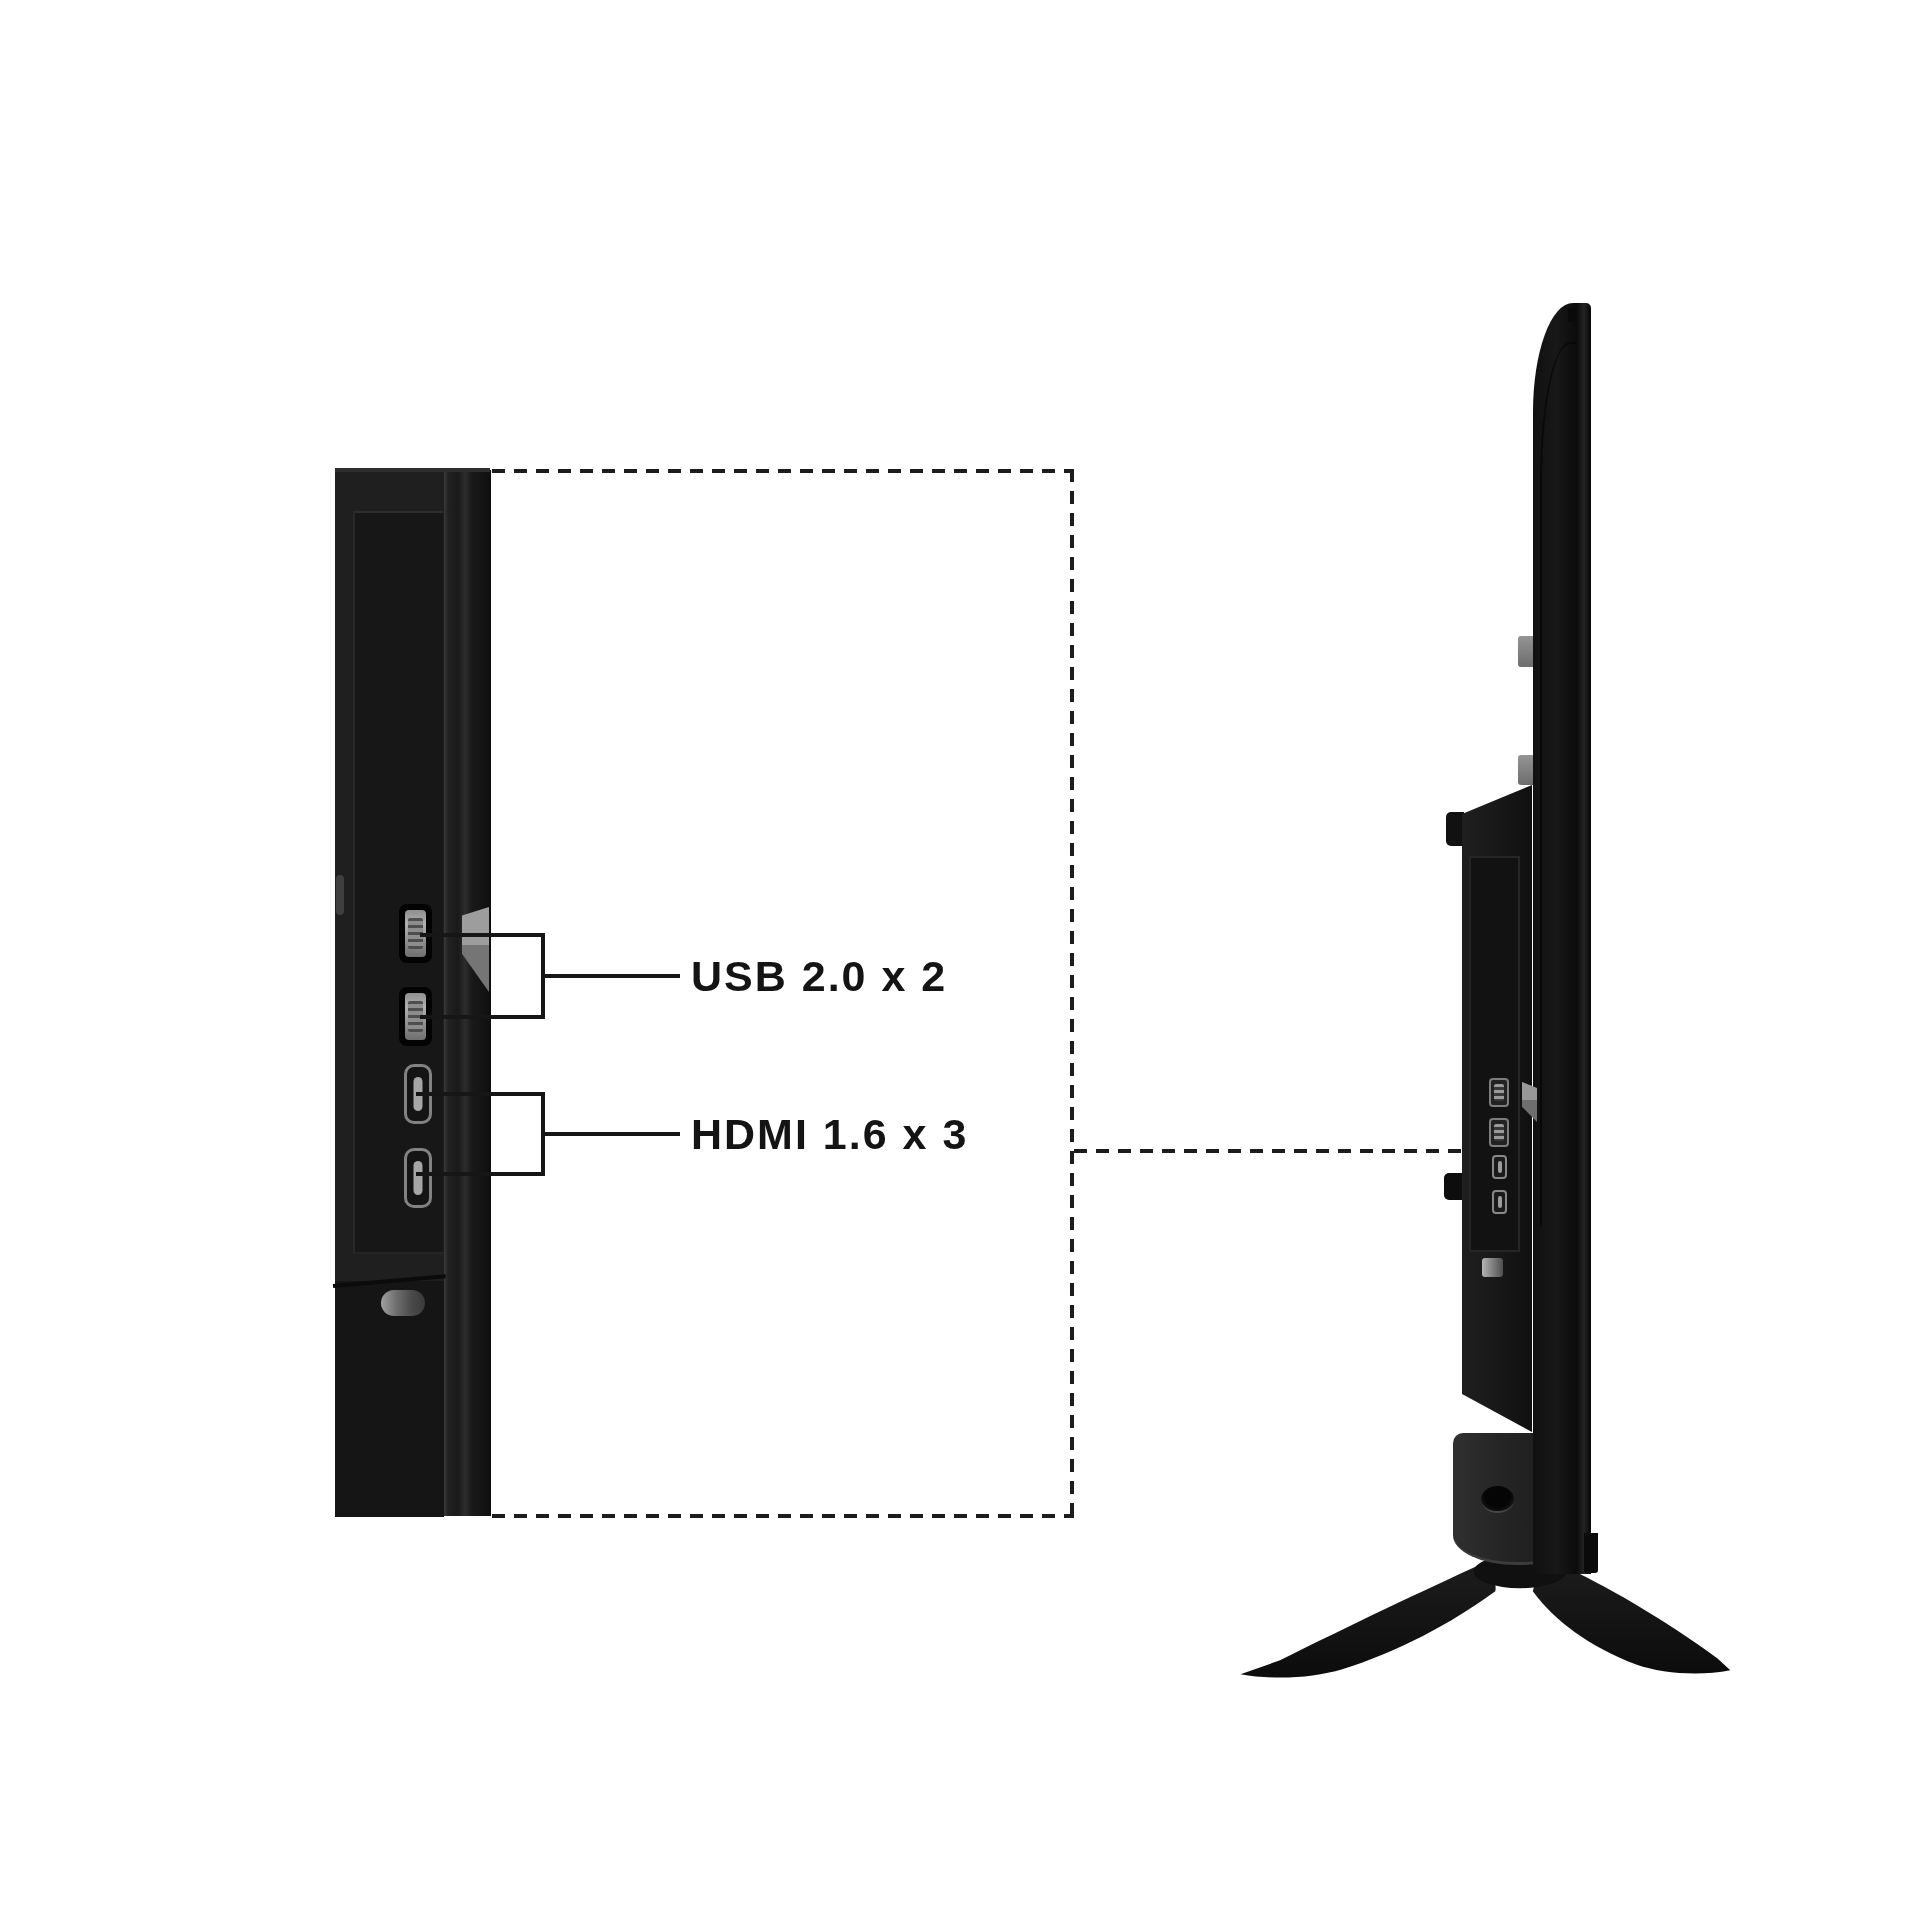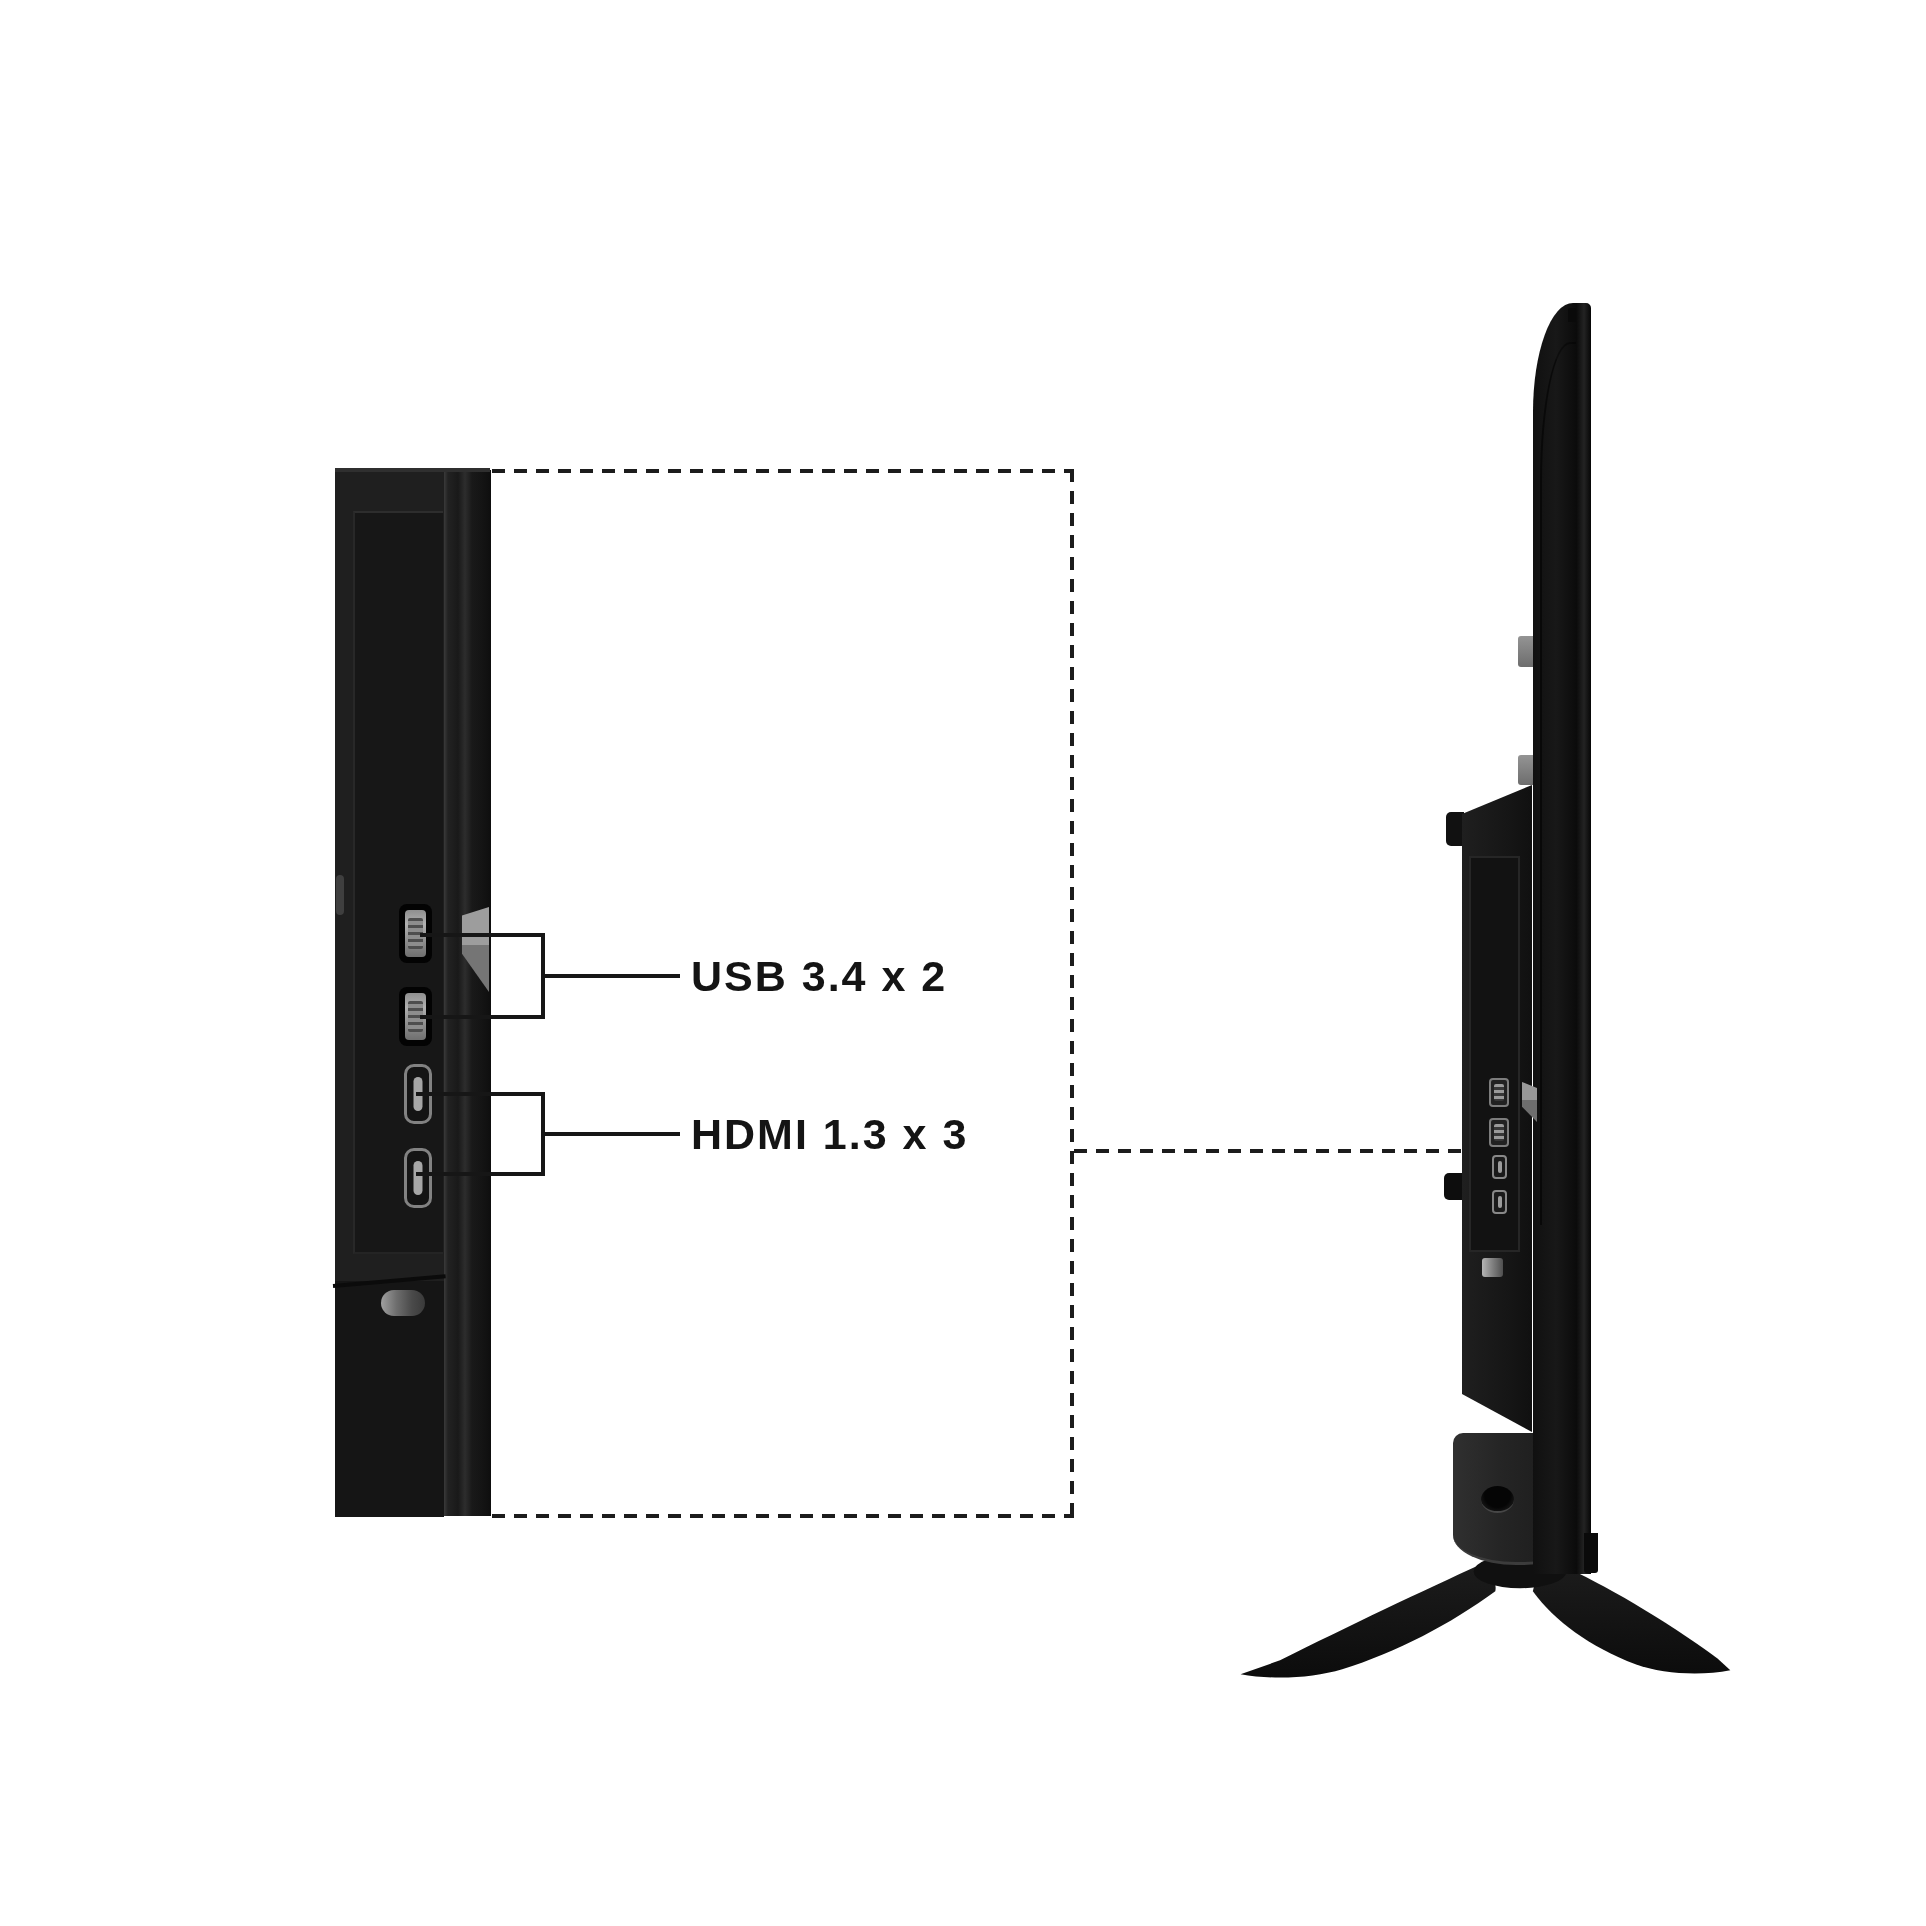--- a/index.html
+++ b/index.html
@@ -123,22 +123,22 @@
   <div class="abs cline" style="left:420px;top:933px;width:125px;height:4px;"></div>
   <div class="abs cline" style="left:420px;top:1015px;width:125px;height:4px;"></div>
   <div class="abs cline" style="left:541px;top:933px;width:4px;height:86px;"></div>
   <div class="abs cline" style="left:541px;top:974px;width:139px;height:4px;"></div>
 
   <div class="abs cline" style="left:416px;top:1092px;width:129px;height:4px;"></div>
   <div class="abs cline" style="left:416px;top:1172px;width:129px;height:4px;"></div>
   <div class="abs cline" style="left:541px;top:1092px;width:4px;height:84px;"></div>
   <div class="abs cline" style="left:541px;top:1132px;width:139px;height:4px;"></div>
 
-  <div class="callout-label" style="left:691px;top:955px;">USB 3.4 x 2</div>
-  <div class="callout-label" style="left:691px;top:1113px;">HDMI 1.3 x 3</div>
+  <div class="callout-label" style="left:691px;top:955px;">USB 2.0 x 2</div>
+  <div class="callout-label" style="left:691px;top:1113px;">HDMI 1.6 x 3</div>
 
   <div class="abs dash-h" style="left:492px;top:469px;width:582px;"></div>
   <div class="abs dash-v" style="left:1070px;top:469px;height:1049px;"></div>
   <div class="abs dash-h" style="left:492px;top:1514px;width:582px;"></div>
   <div class="abs dash-h" style="left:1074px;top:1149px;width:408px;"></div>
 
   <svg class="abs legs-svg" viewBox="0 0 510 160">
     <defs>
       <linearGradient id="legGrad" x1="0" y1="0" x2="0" y2="1">
         <stop offset="0" stop-color="#1c1c1c"></stop>

